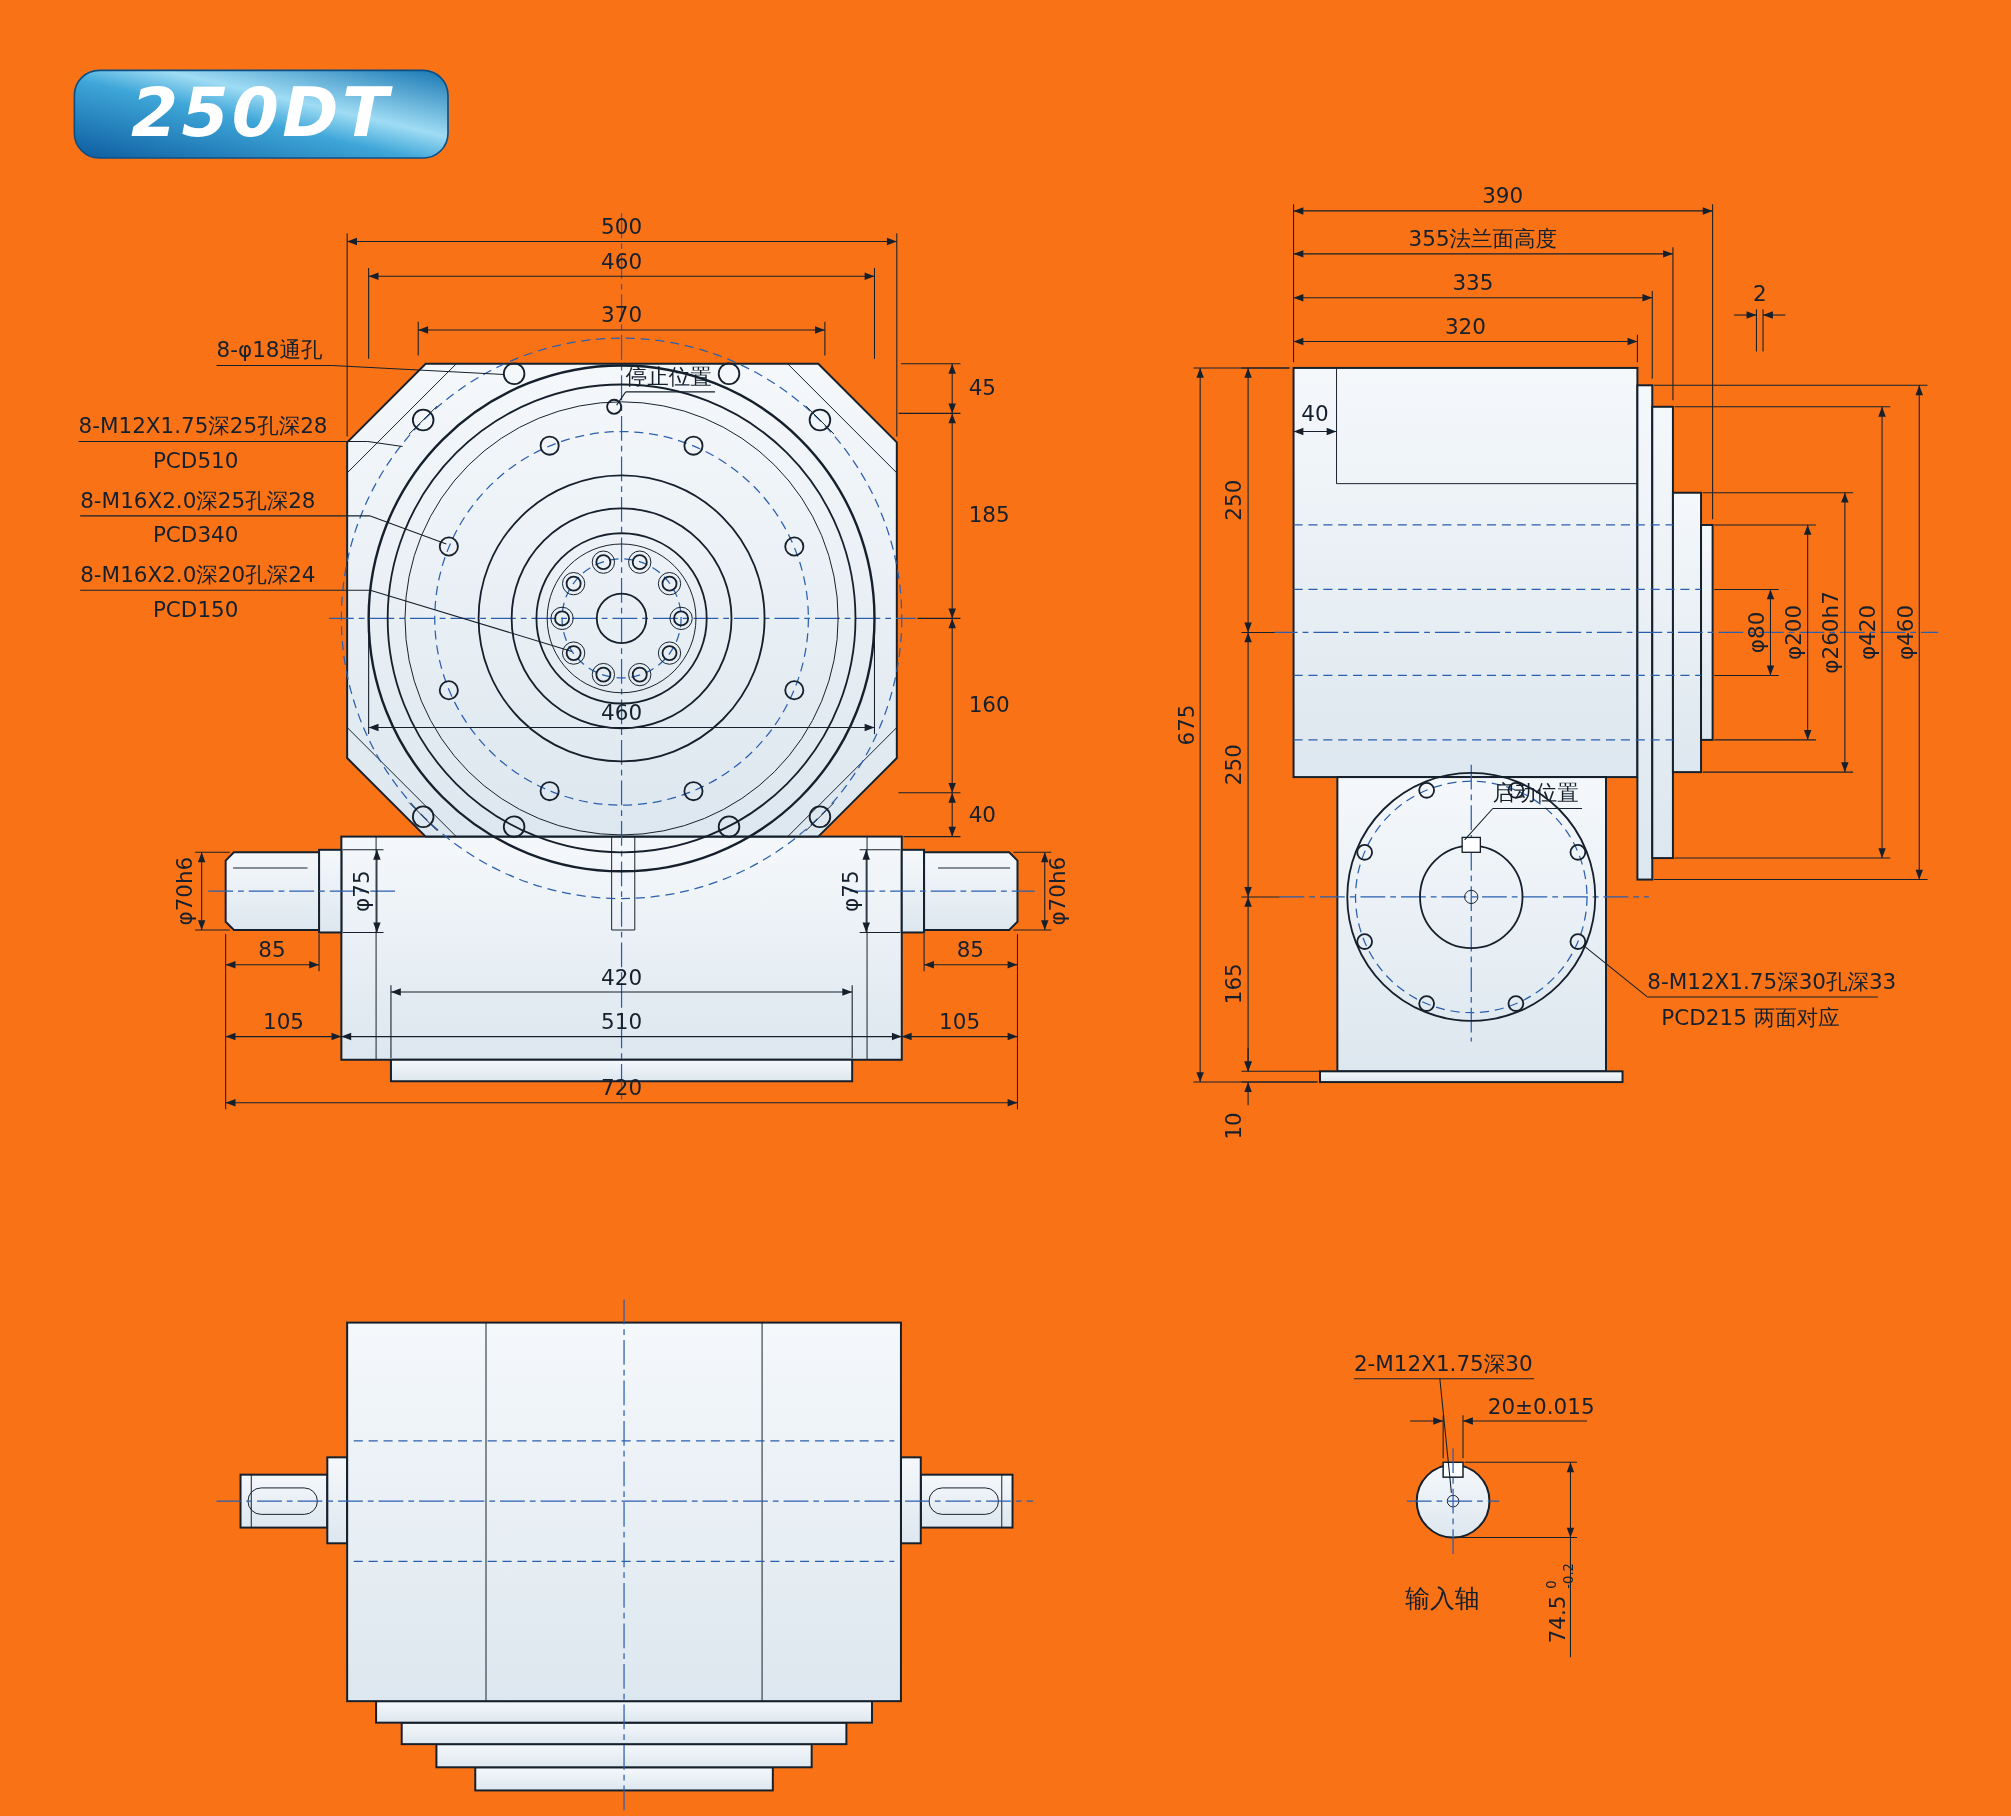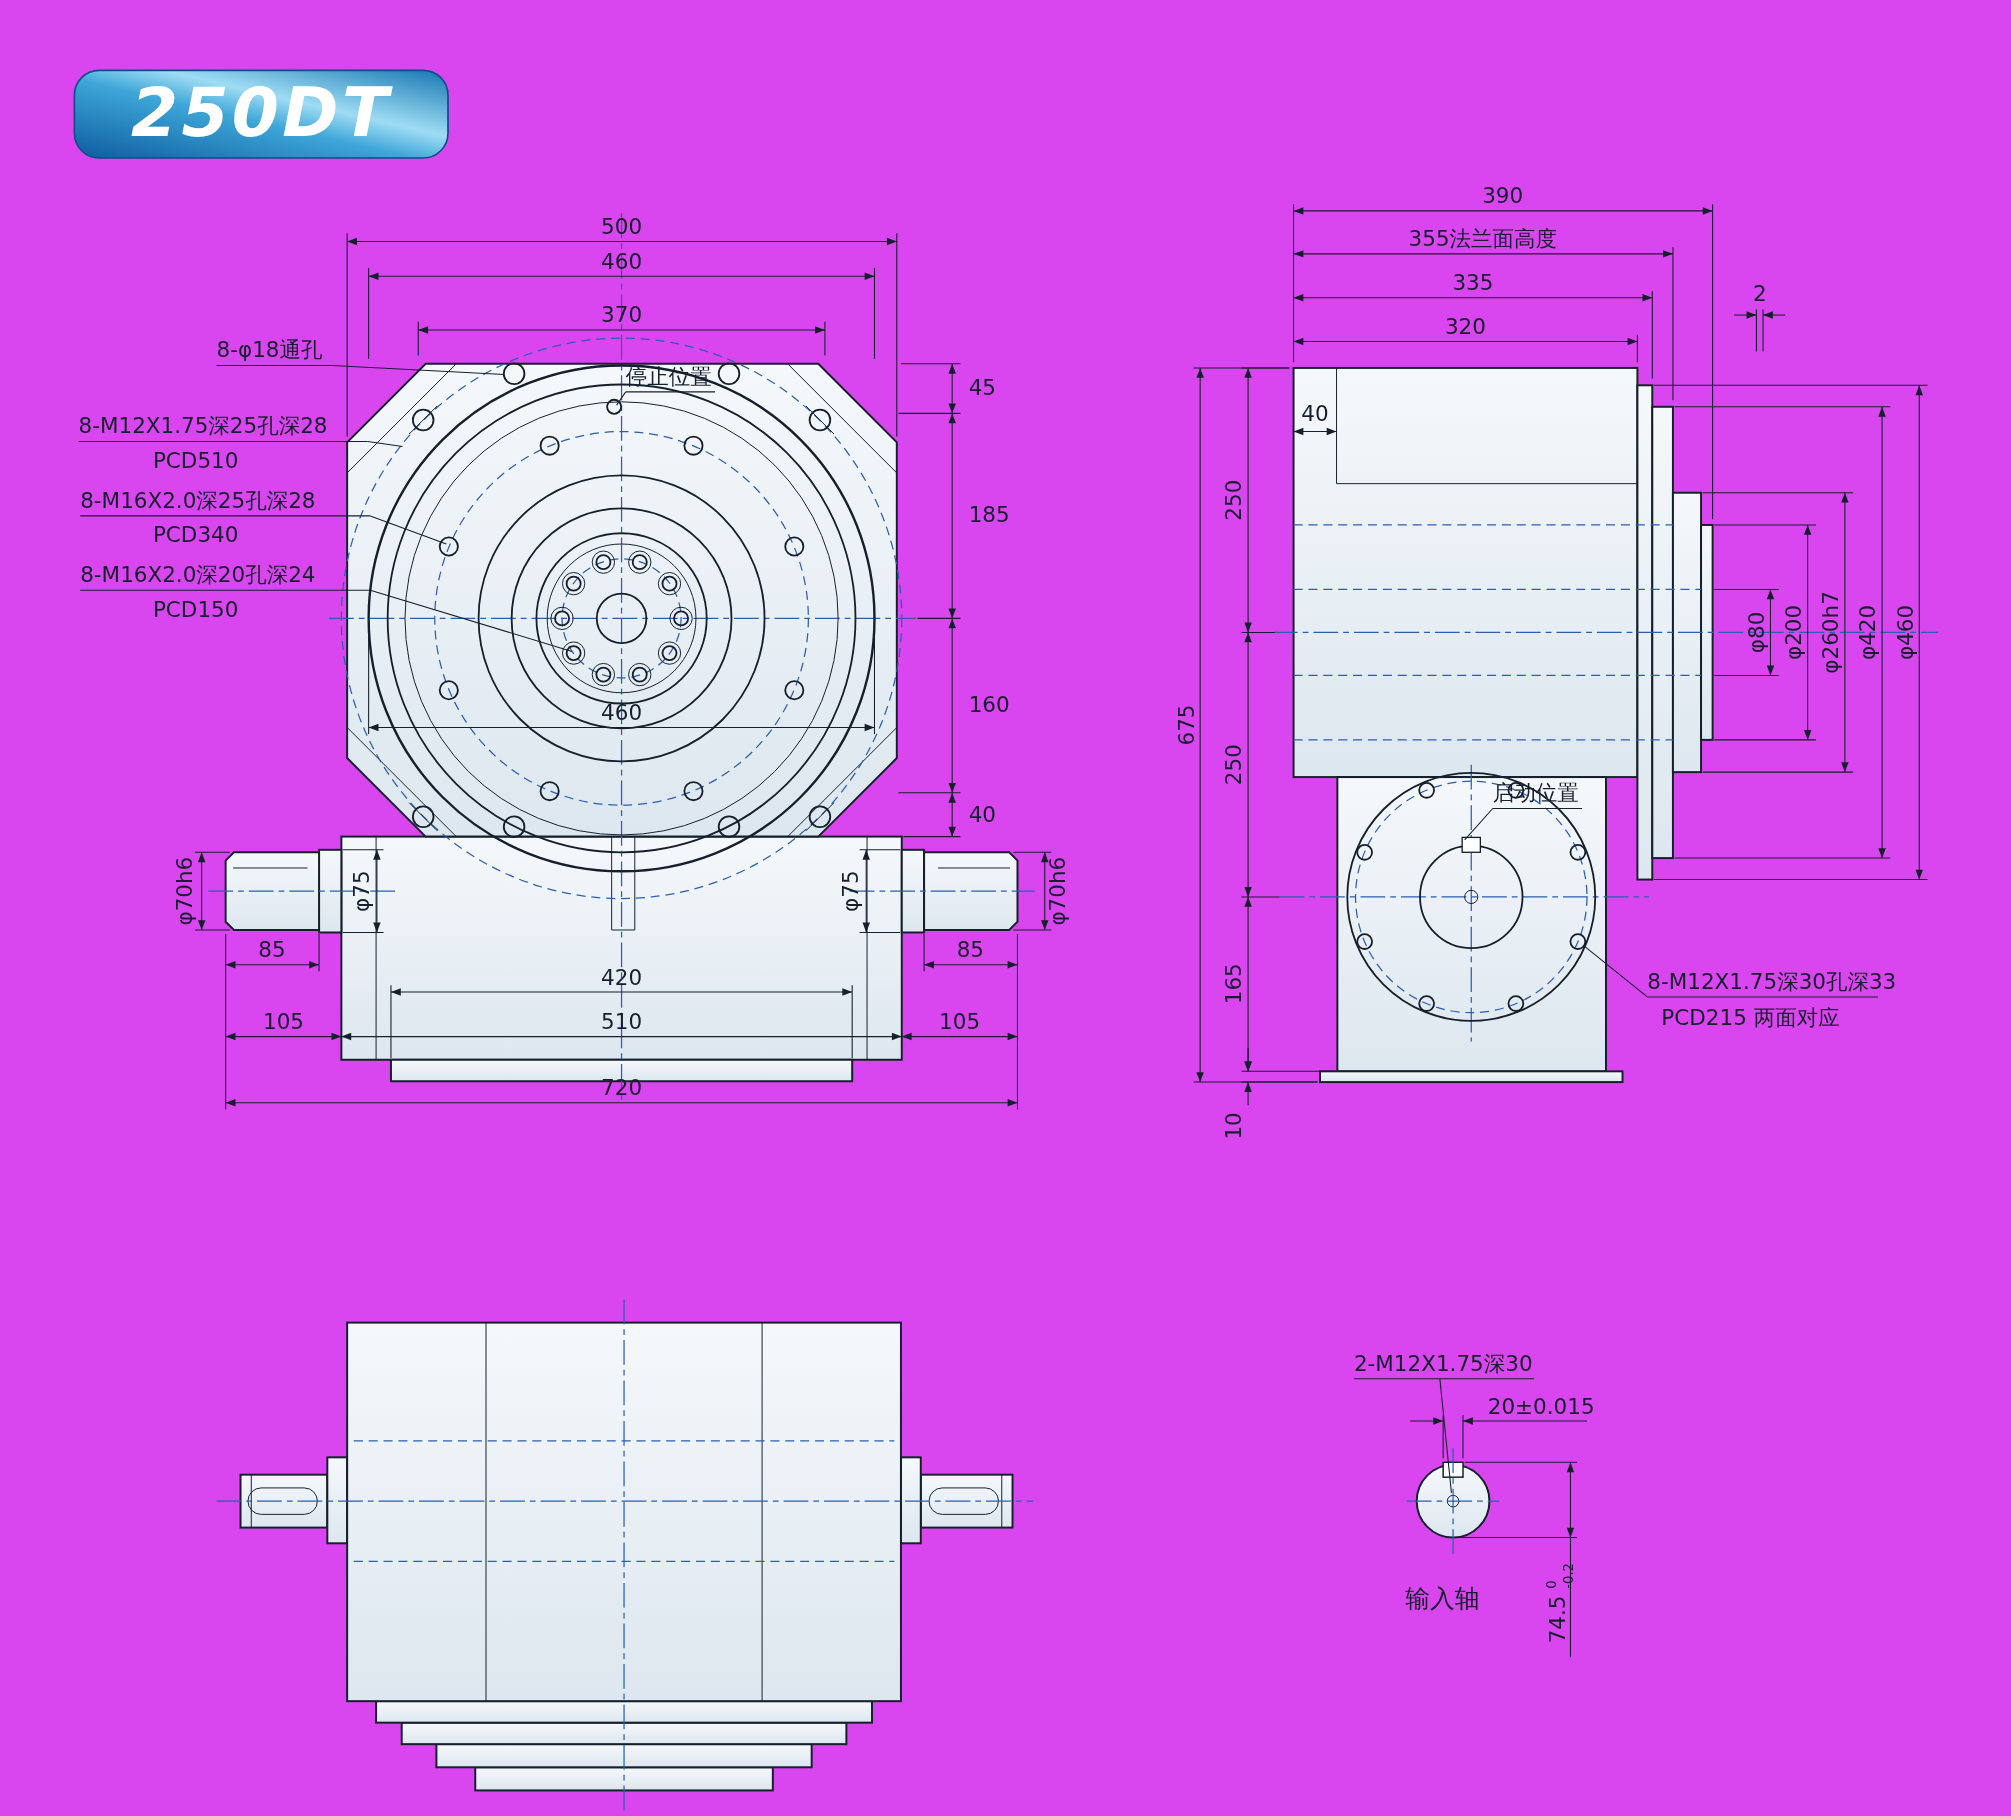--- a/index.html
+++ b/index.html
@@ -1,17 +1,17 @@
 <!DOCTYPE html>
 <html style="font-size:13.2px"><head>
 <meta charset="utf-8">
 <title>250DT Drawing</title>
 <style>
   html,body{margin:0;padding:0;background:#ffffff;}
-  .page{position:relative;width:2011px;height:1817px;background:#d946ef;overflow:hidden;}
+  .page{position:relative;width:2011px;height:1817px;background:#f97316;overflow:hidden;}
   svg text{font-family:"DejaVu Sans","Liberation Sans",sans-serif;font-size:26px;fill:#15202c;text-anchor:middle;}
   svg text.ts{text-anchor:start;}
   .p{fill:url(#metal);stroke:#15202c;stroke-width:2.4;}
   .s{stroke:#15202c;stroke-width:2.2;fill:none;stroke-linecap:round;}
   .sb{stroke:#15202c;stroke-width:2.9;fill:none;}
   .t{stroke:#15202c;stroke-width:1.2;fill:none;}
   .d{stroke:#15202c;stroke-width:1.3;fill:none;}
   .cl{stroke:#2a5fae;stroke-width:1.5;fill:none;stroke-dasharray:30 6 7 6;}
   .hd{stroke:#2a5fae;stroke-width:1.5;fill:none;stroke-dasharray:11 7;}
   .badge-txt{font-size:82px;font-weight:bold;font-style:italic;fill:#ffffff;letter-spacing:4px;}

